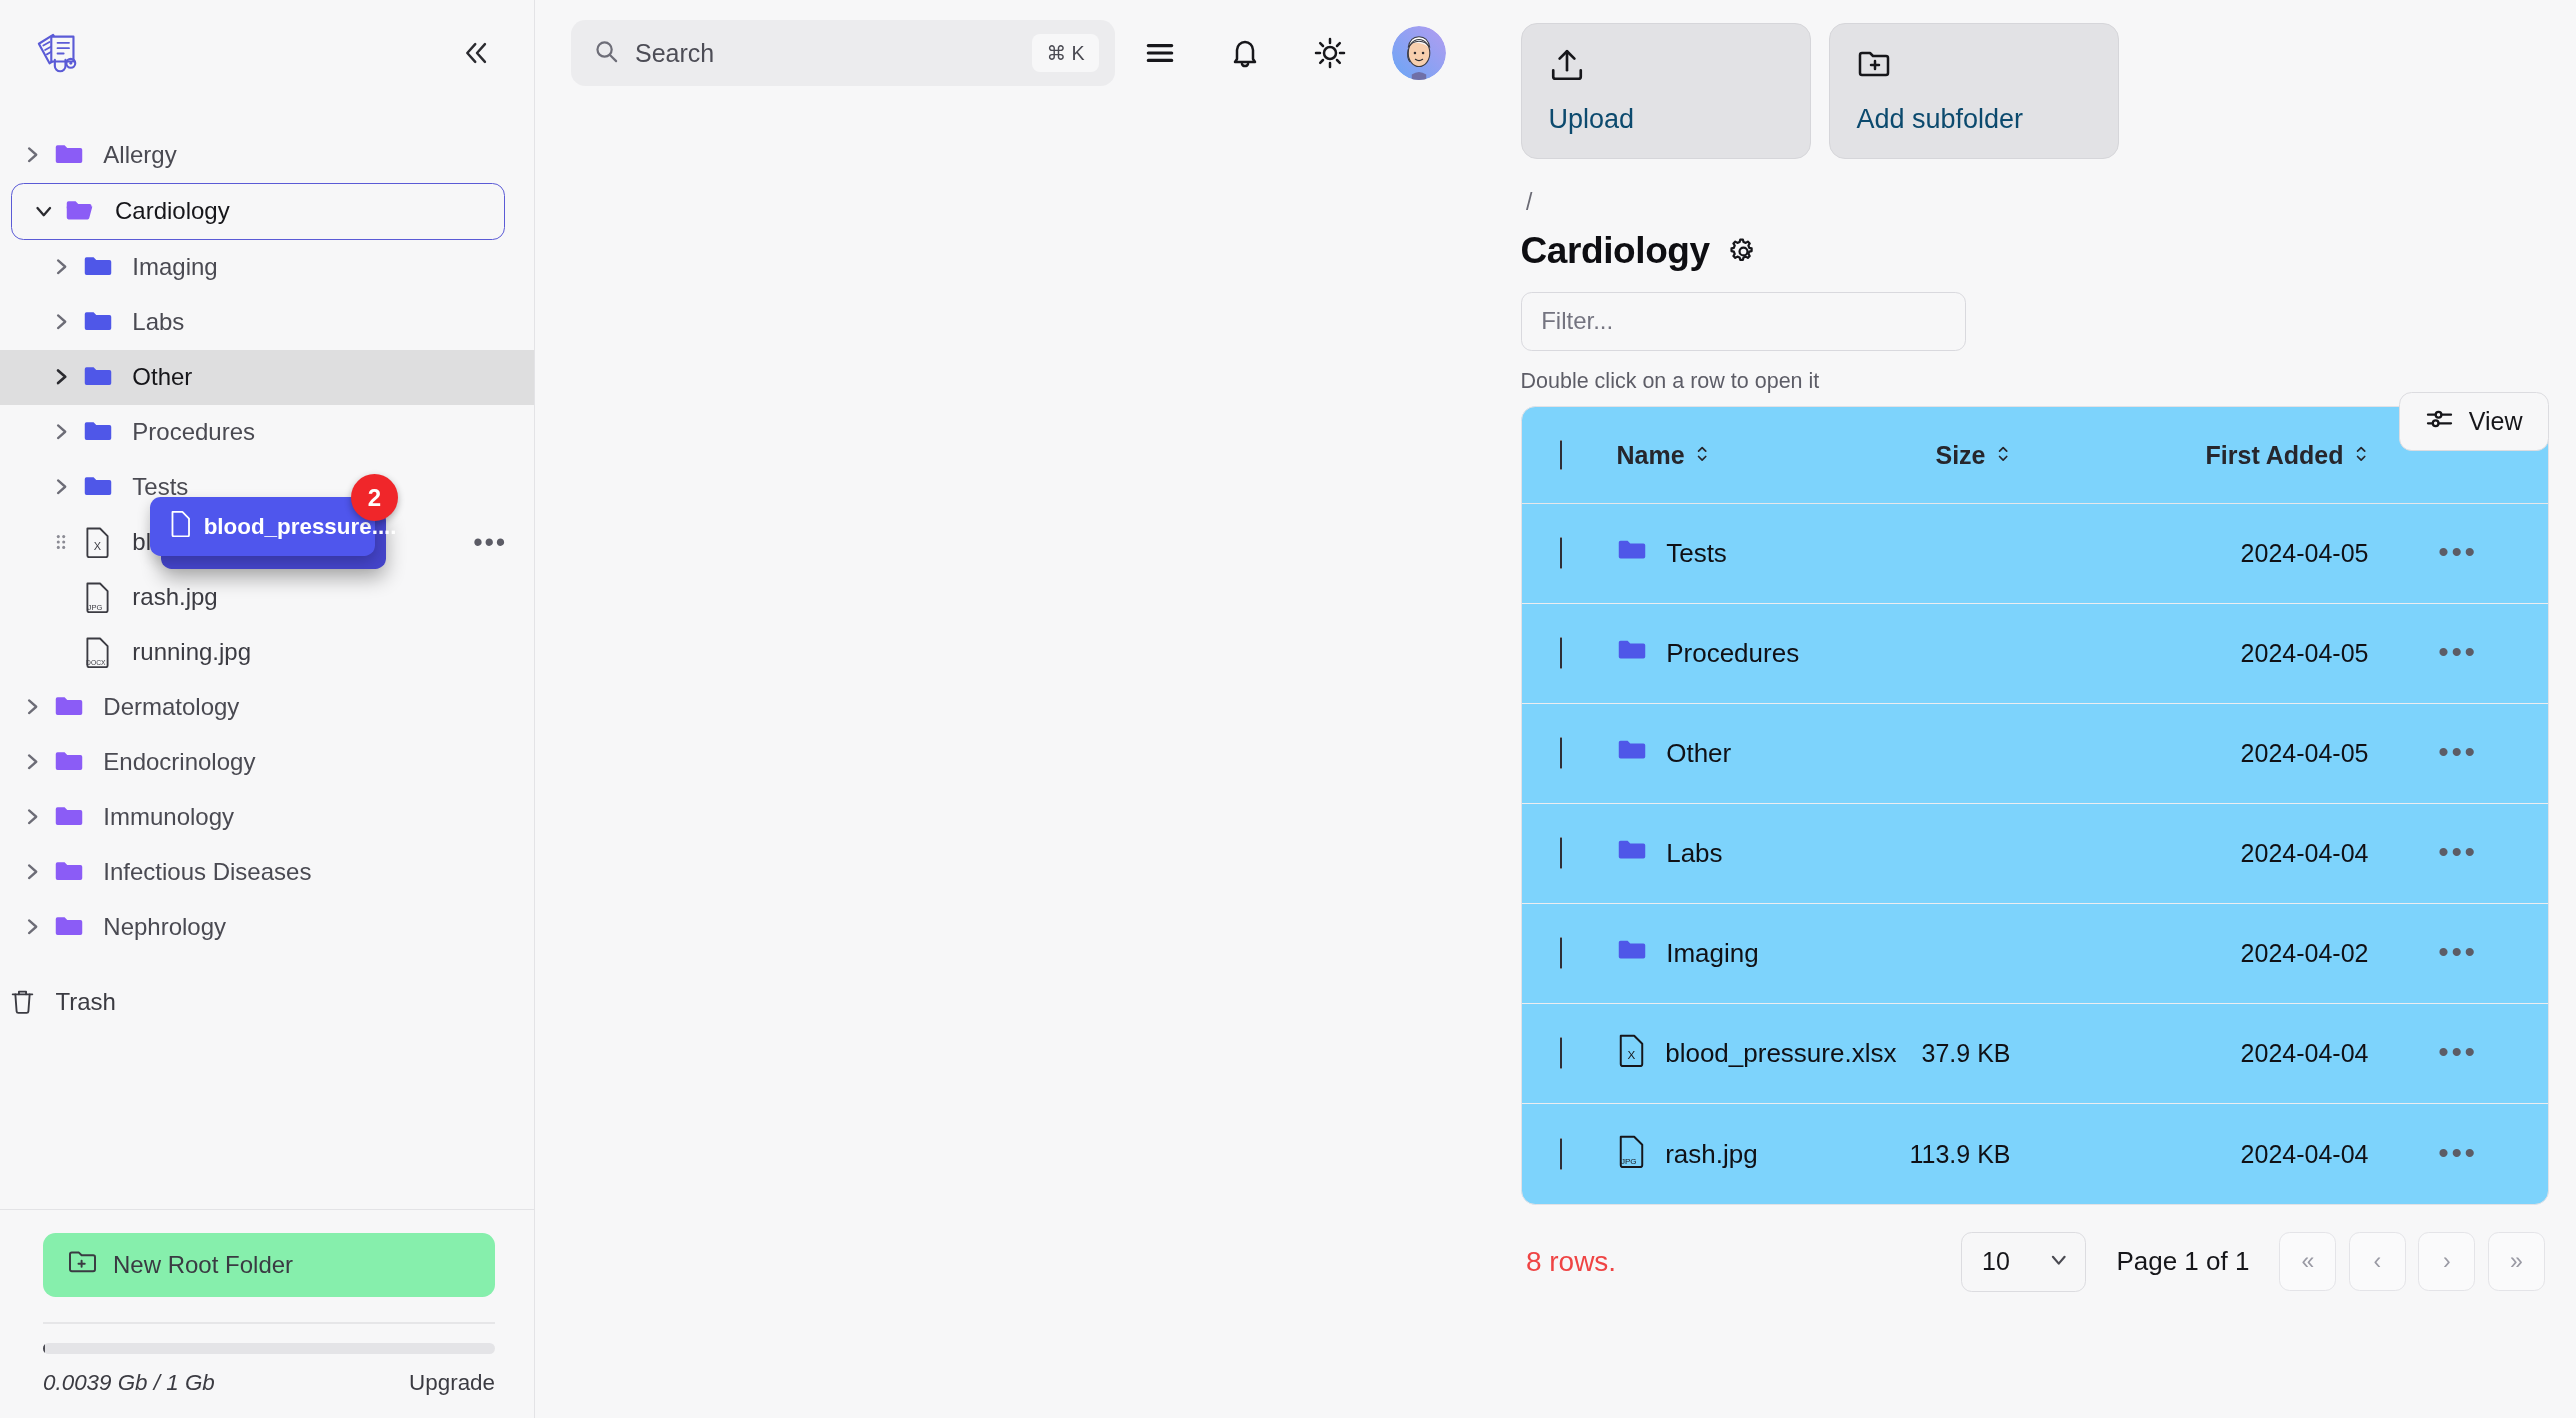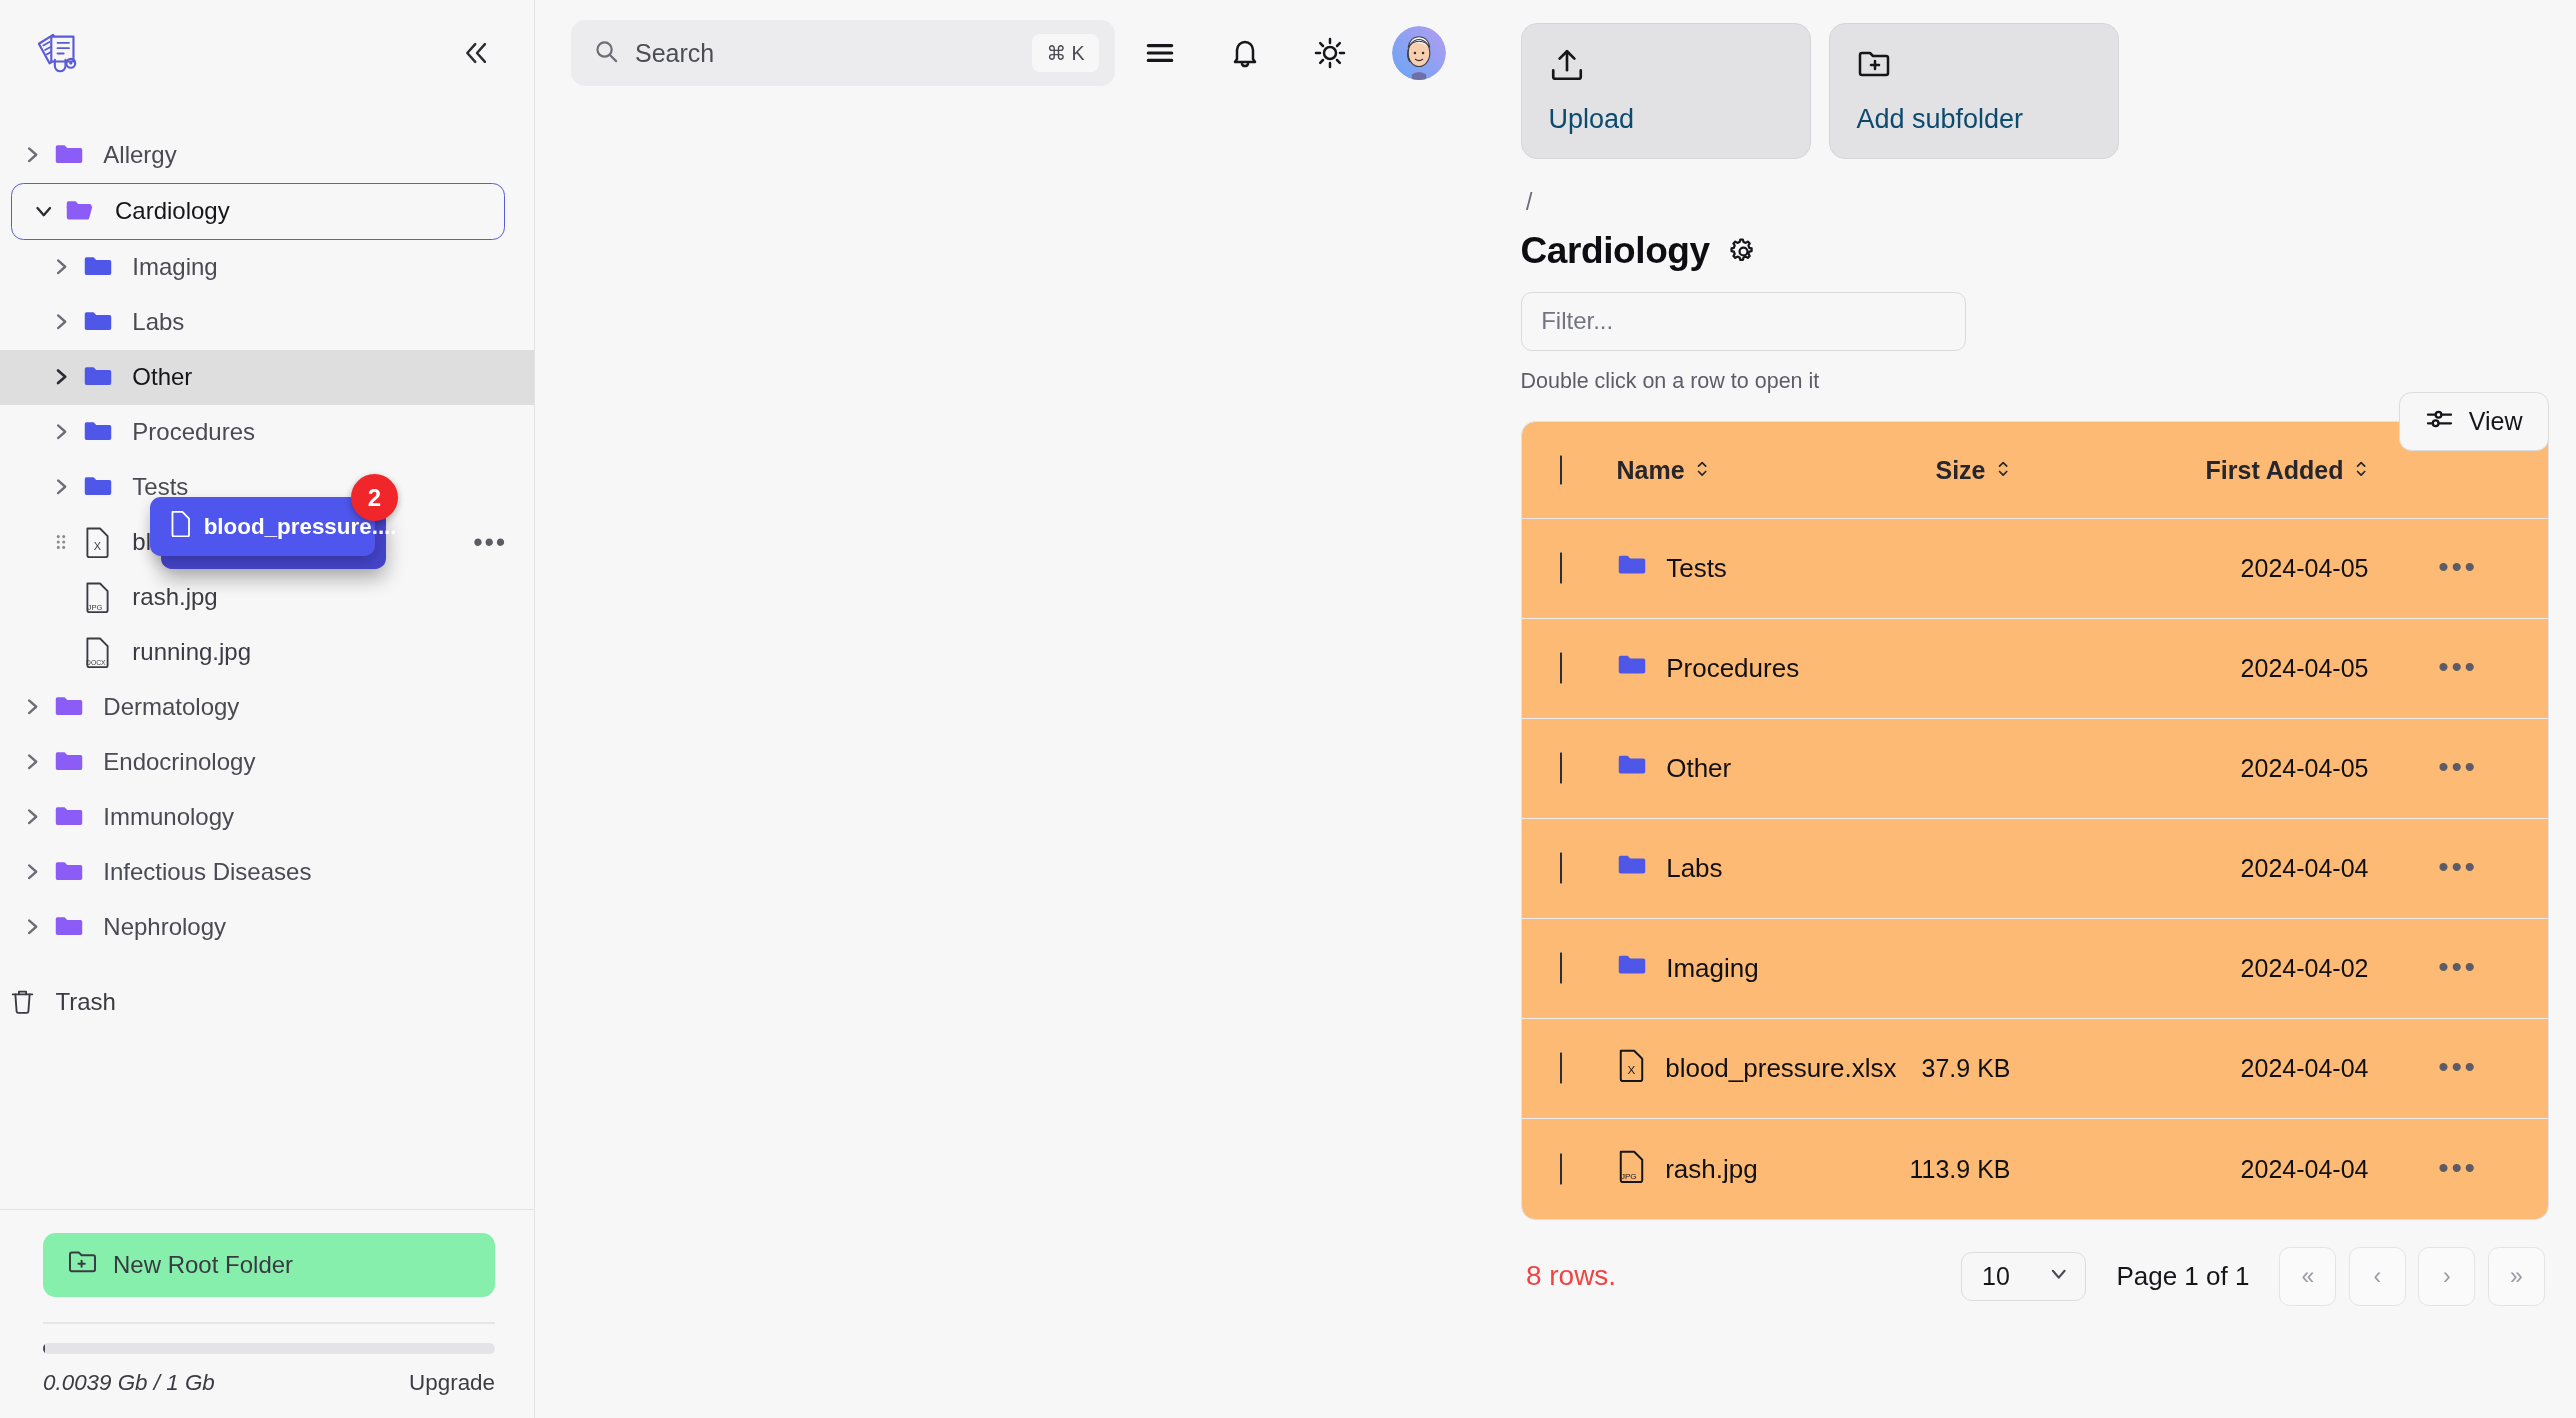--- a/index.html
+++ b/index.html
@@ -162,22 +162,22 @@
   .hint { font-size: 21.5px; color:#5d5d67; margin-top: 18px; }
 
   .view-btn {
     position:absolute; right: 39px; top: 392px;
     height: 59px; background:#f7f7f8; border:1.8px solid #dcdce0; border-radius: 12.5px;
     display:flex; align-items:center; gap: 14.3px; padding: 0 25px;
     font-size: 25px; color:#16161a; cursor:pointer;
   }
 
   .table-wrap {
-    margin-top: 27px; border:1.8px solid #e2e2e6; border-radius: 14.3px;
-    background:#fdba74; overflow:hidden; flex: 0 0 auto;
+    margin-top: 12px; border:1.8px solid #e2e2e6; border-radius: 14.3px;
+    background:#7dd3fc; overflow:hidden; flex: 0 0 auto;
   }
   table { width:100%; border-collapse: collapse; table-layout: fixed; }
   th, td { text-align:left; }
   .c-check { width: 95px; padding-left: 38px; }
   .c-name  { width: auto; }
   .c-size  { width: 394px; text-align: right; padding-right: 0; }
   .c-date  { width: 358px; text-align: right; }
   .c-more  { width: 179px; text-align: center; }
 
   thead th { height: 97px; font-size: 25px; color:#26262c; font-weight: 600; border-bottom: 1.8px solid #e7e7ea; }
@@ -196,21 +196,21 @@
     width: 34px; height: 34px; border:1.8px solid #2e2e35; border-radius: 8px; background:#fff;
     cursor:pointer;
   }
 
   .footer {
     display:flex; align-items:center; padding: 27px 3.6px 25px 5.4px; gap: 30px;
   }
   .rows-txt { font-size: 28px; color:#ef4444; }
   .foot-right { margin-left:auto; display:flex; align-items:center; gap: 30px; }
   .page-select {
-    width: 125px; height: 49px; border:1.8px solid #dcdce0; border-radius: 10.7px; background:#f7f7f8;
+    width: 125px; height: 60px; border:1.8px solid #dcdce0; border-radius: 10.7px; background:#f7f7f8;
     display:flex; align-items:center; justify-content:space-between; padding: 0 16px 0 19.7px;
     font-size: 25px; color:#16161a; cursor:pointer;margin-left:32px;
   }
   .page-of { font-size: 26px; color:#16161a; }
   .pg-group { display:flex; gap: 12.5px; }
   .pg-btn {
     width: 57px; height: 59px; border:1.8px solid #e4e4e8; border-radius: 10.7px; background:#fafafb;
     display:flex; align-items:center; justify-content:center; color:#9a9aa4; font-size: 23px; cursor:pointer;
   }
 

